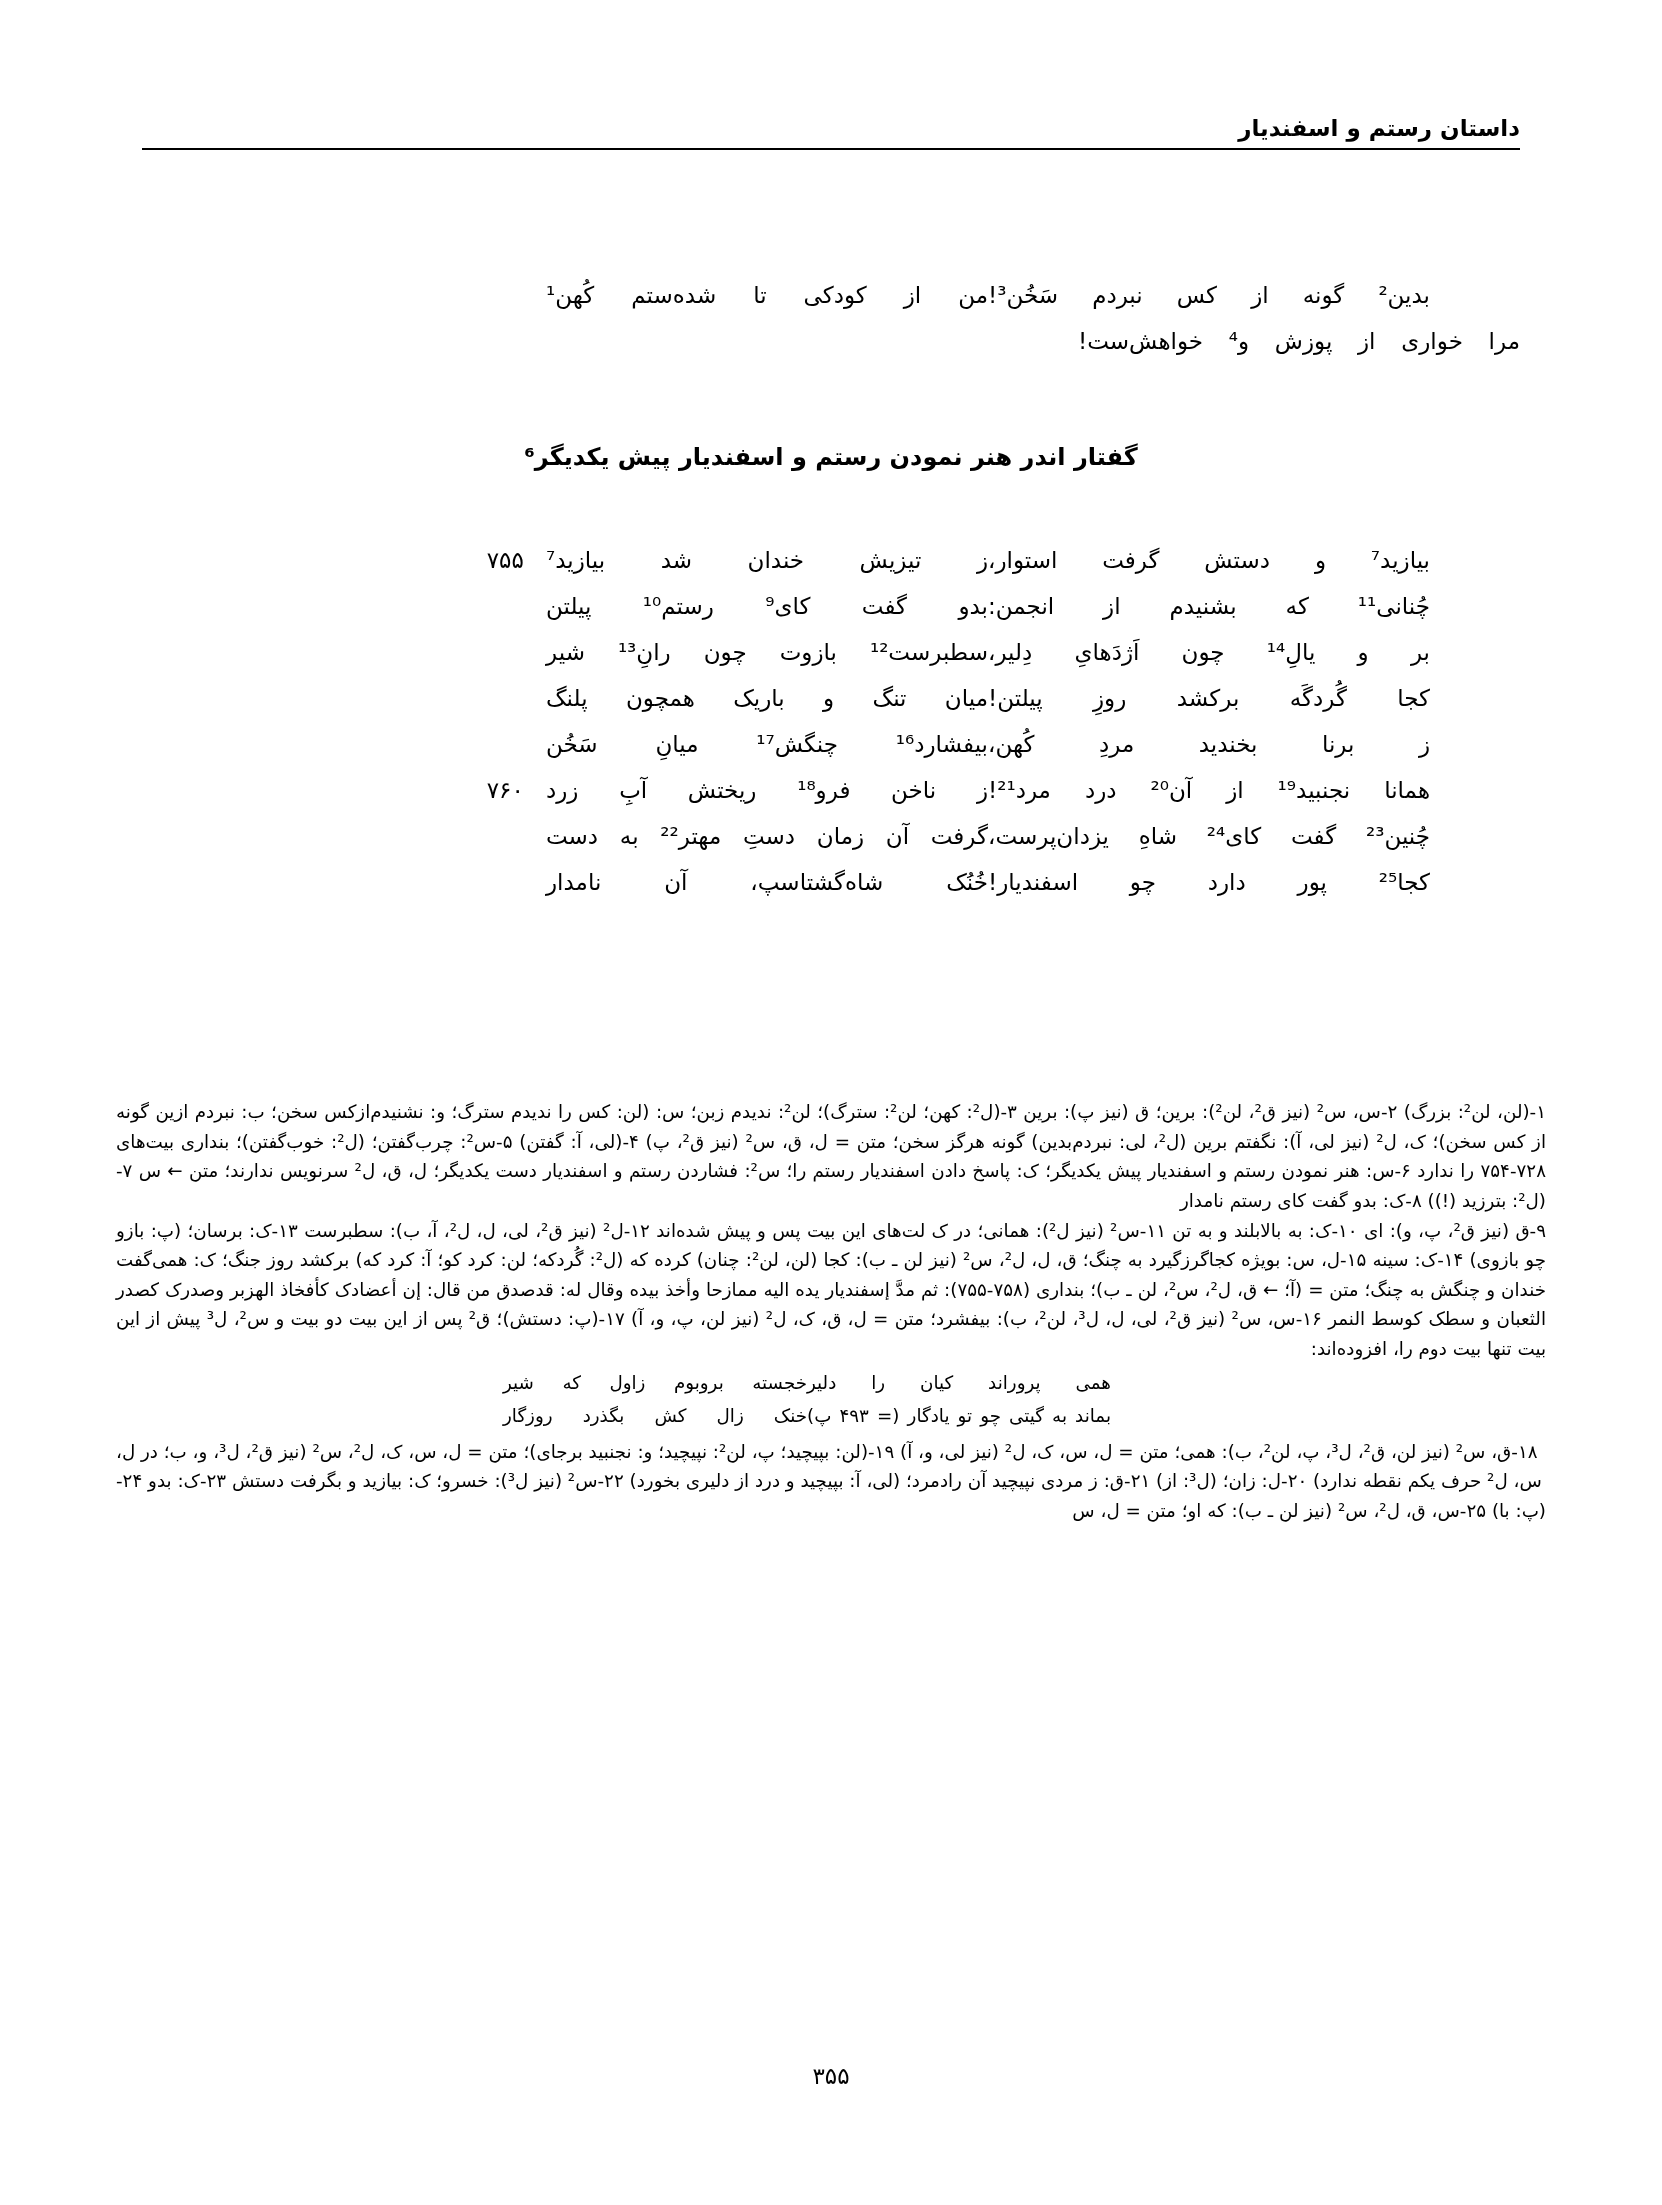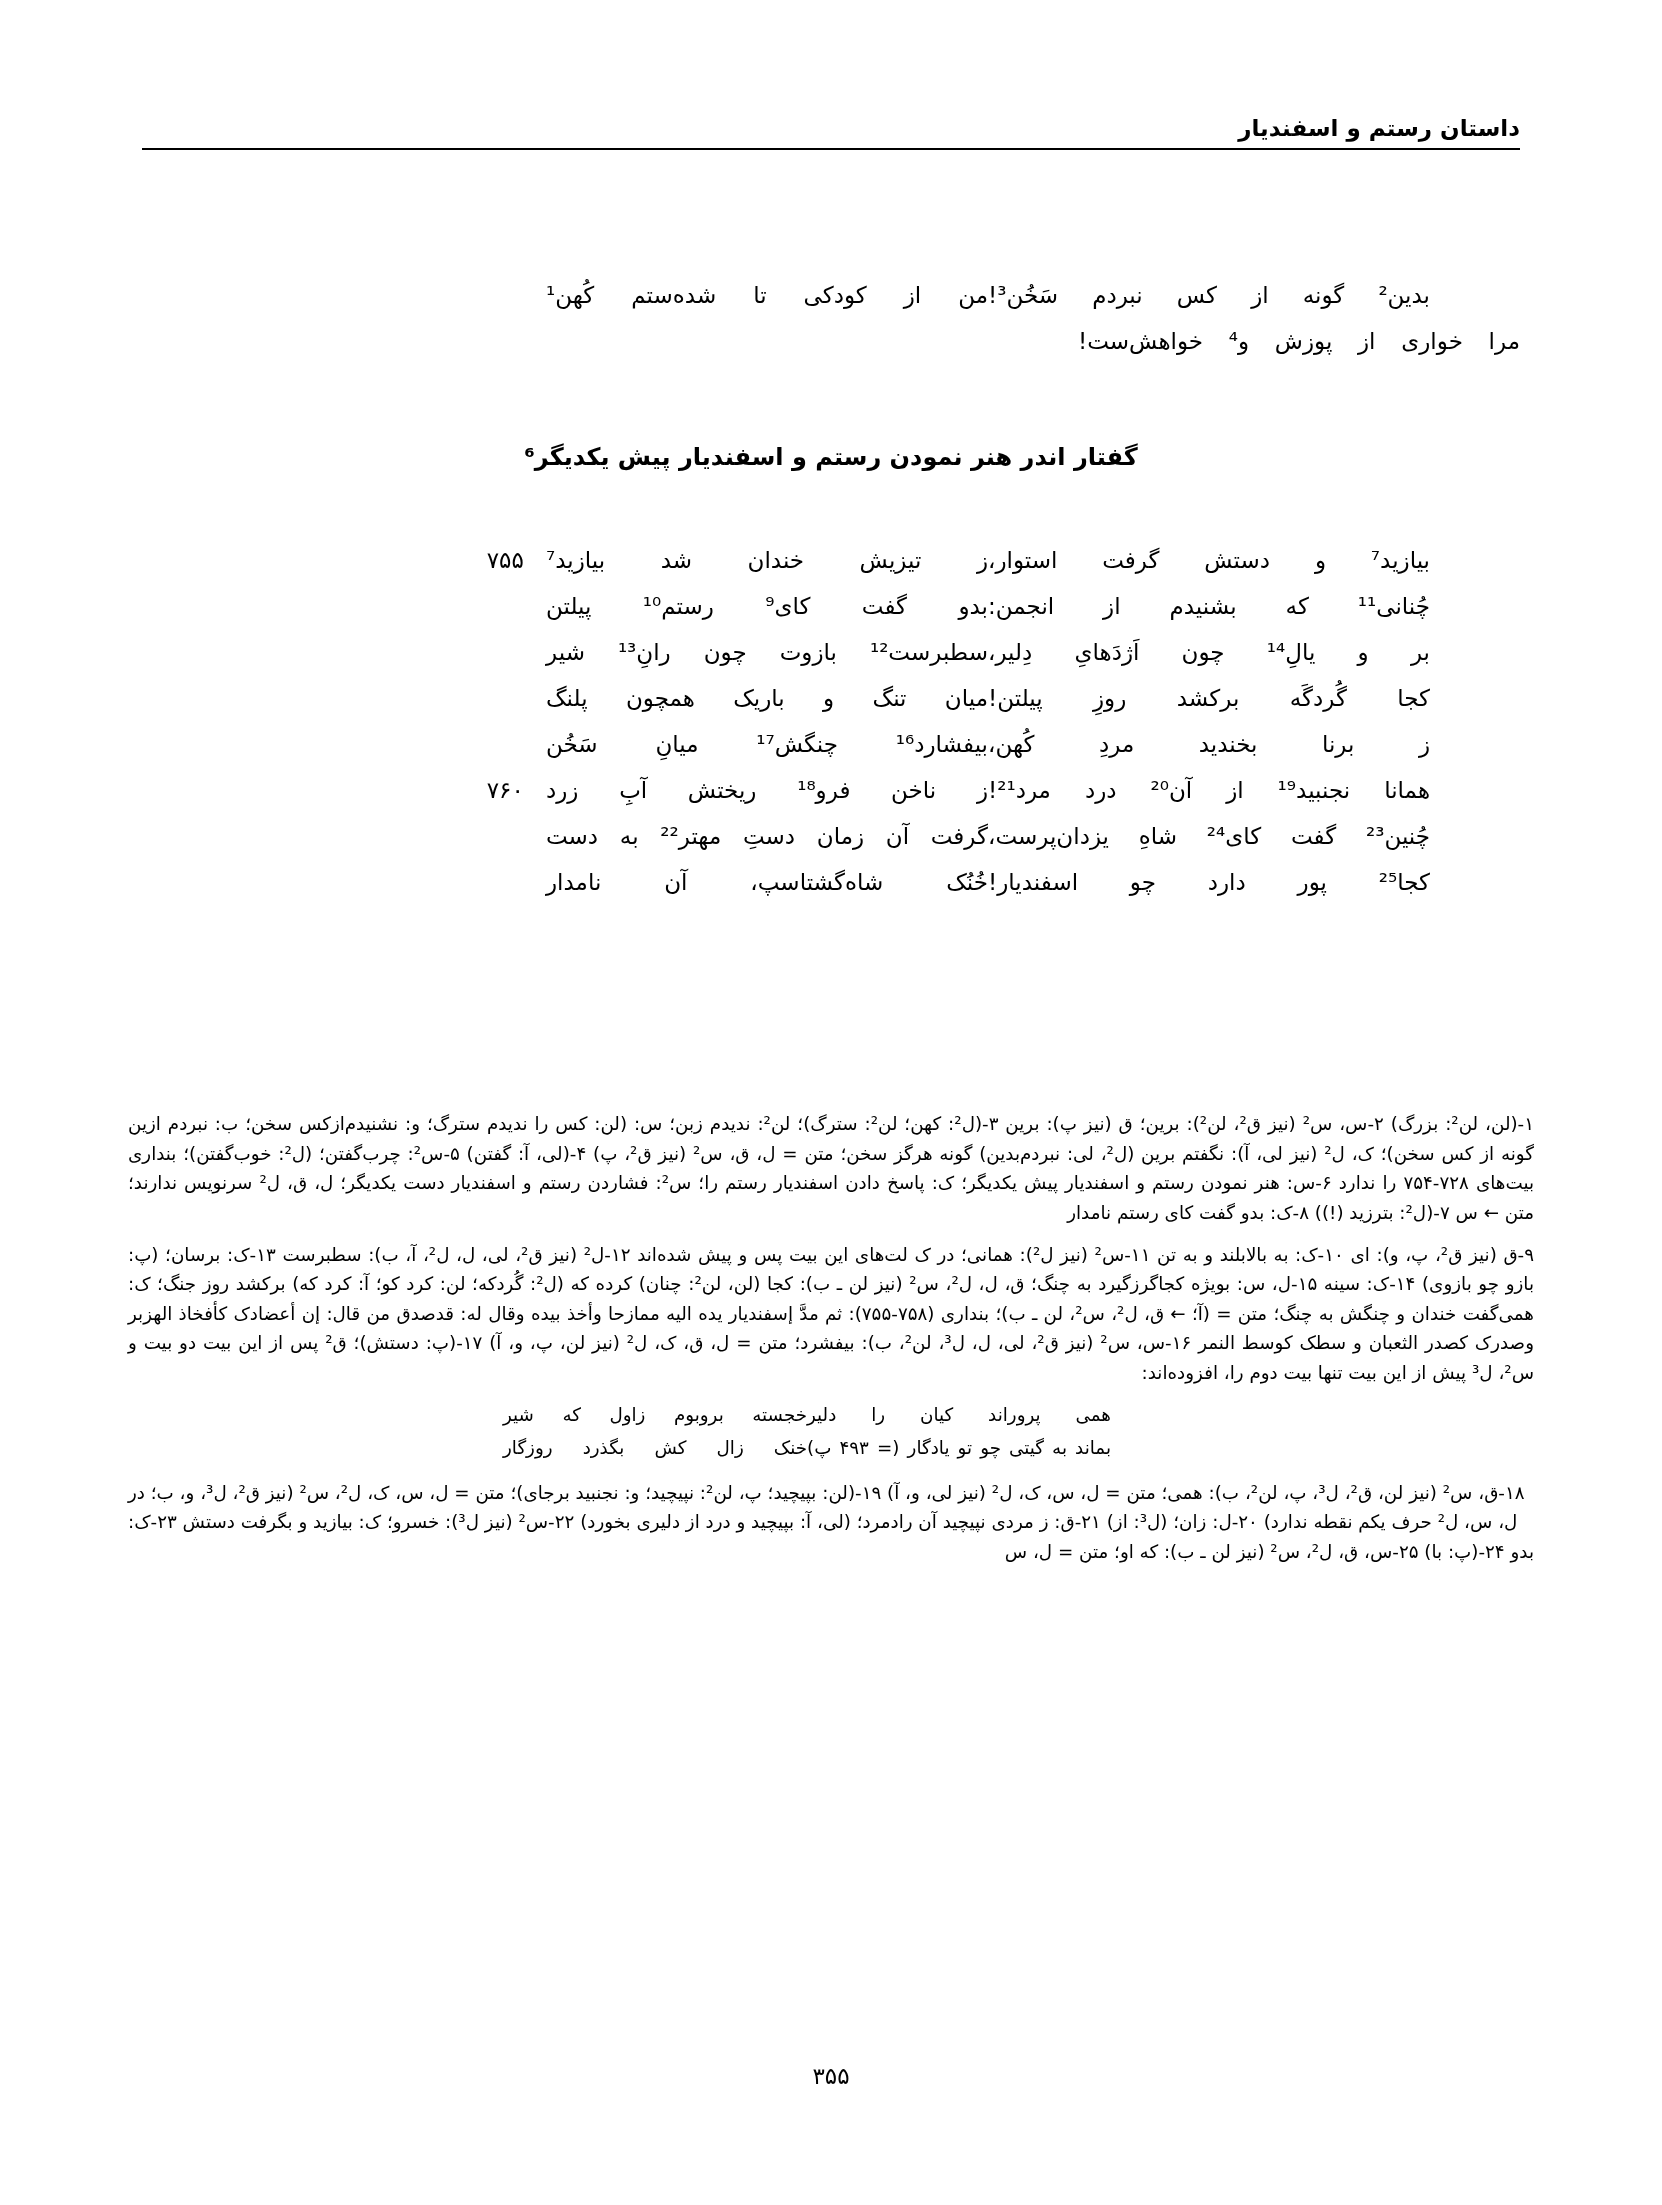--- a/index.html
+++ b/index.html
@@ -105,21 +105,21 @@
     position: absolute;
     top: 1097px;
     right: 116px;
     left: 116px;
     font-size: 18.3px;
     line-height: 1.62;
     text-align: justify;
     text-align-last: right;
   }
   .notes p {
-    margin: 12px;
+    margin: 0;
     padding: 0;
   }
 
   
   .inset-couplets {
     margin: 4.1px 0 2.8px 0;
   }
   .inset-row {
     display: flex;
     flex-direction: row;

